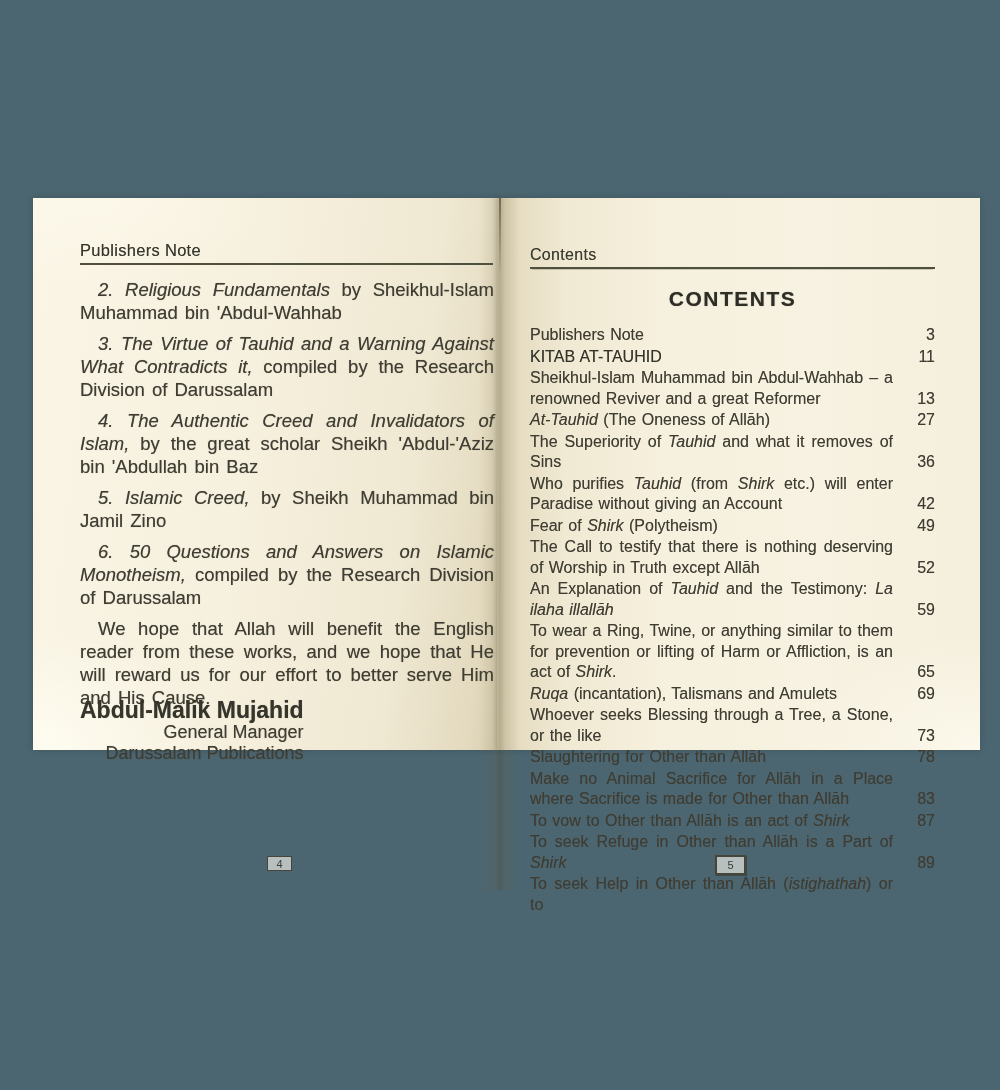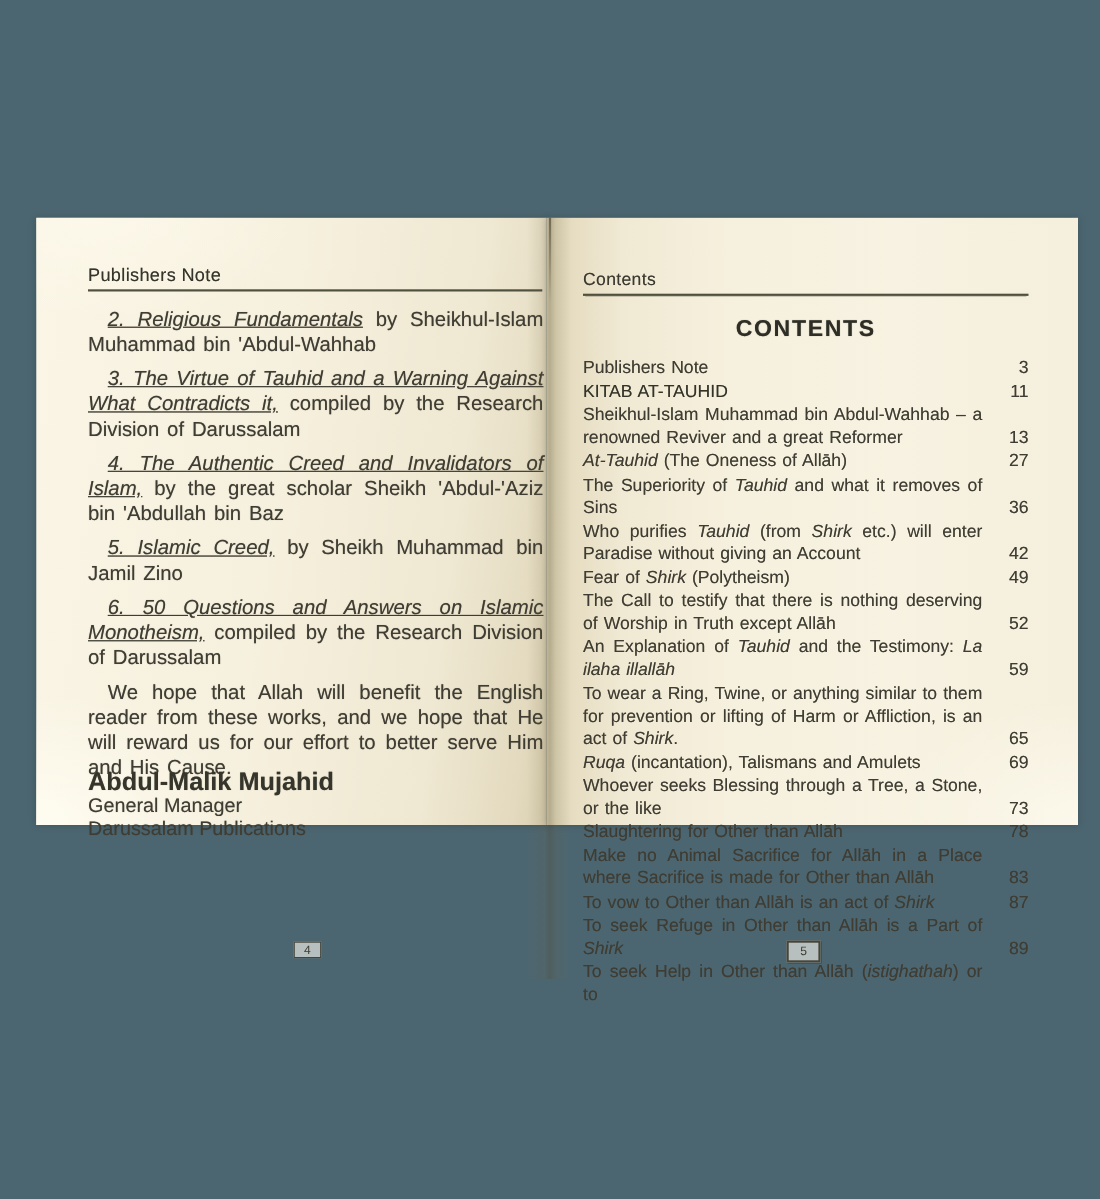--- a/index.html
+++ b/index.html
@@ -50,24 +50,24 @@
   }
   .lp-body{
     position:absolute;left:47px;top:80px;width:414px;
   }
   .para{
     margin:0 0 8px 0;
     font-size:18.5px;line-height:23px;
     text-align:justify;text-indent:18px;word-spacing:2px;
     text-shadow:0 0 0.7px rgba(62,60,48,0.55);
   }
-  .para em{font-style:italic;text-decoration:underline;}
+  .para em{font-style:italic;}
   .lp-signature{position:absolute;left:47px;top:501px;}
   .sig-name{font-weight:bold;font-size:23px;line-height:23px;color:#35352b;text-shadow:0 0 0.7px rgba(55,53,42,0.6);}
-  .sig-line{font-size:18px;line-height:21px;text-shadow:0 0 0.7px rgba(62,60,48,0.5);}
+  .sig-line{font-size:18px;line-height:21px;text-shadow:0 0 0.7px rgba(62,60,48,0.5);text-align:right;}
   
   .pagenum-box{
     position:absolute;border:2px solid #45453a;background:rgba(255,252,242,0.6);
     display:flex;align-items:center;justify-content:center;
     font-size:11px;color:#3c3c32;
   }
   .pagenum-left{left:234px;top:658px;width:23px;height:13px;border-width:1.5px;}
   .pagenum-right{left:218px;top:657px;width:27px;height:16px;box-shadow:1px 1px 0 rgba(50,48,38,0.55);}
   
   .rp-header{

